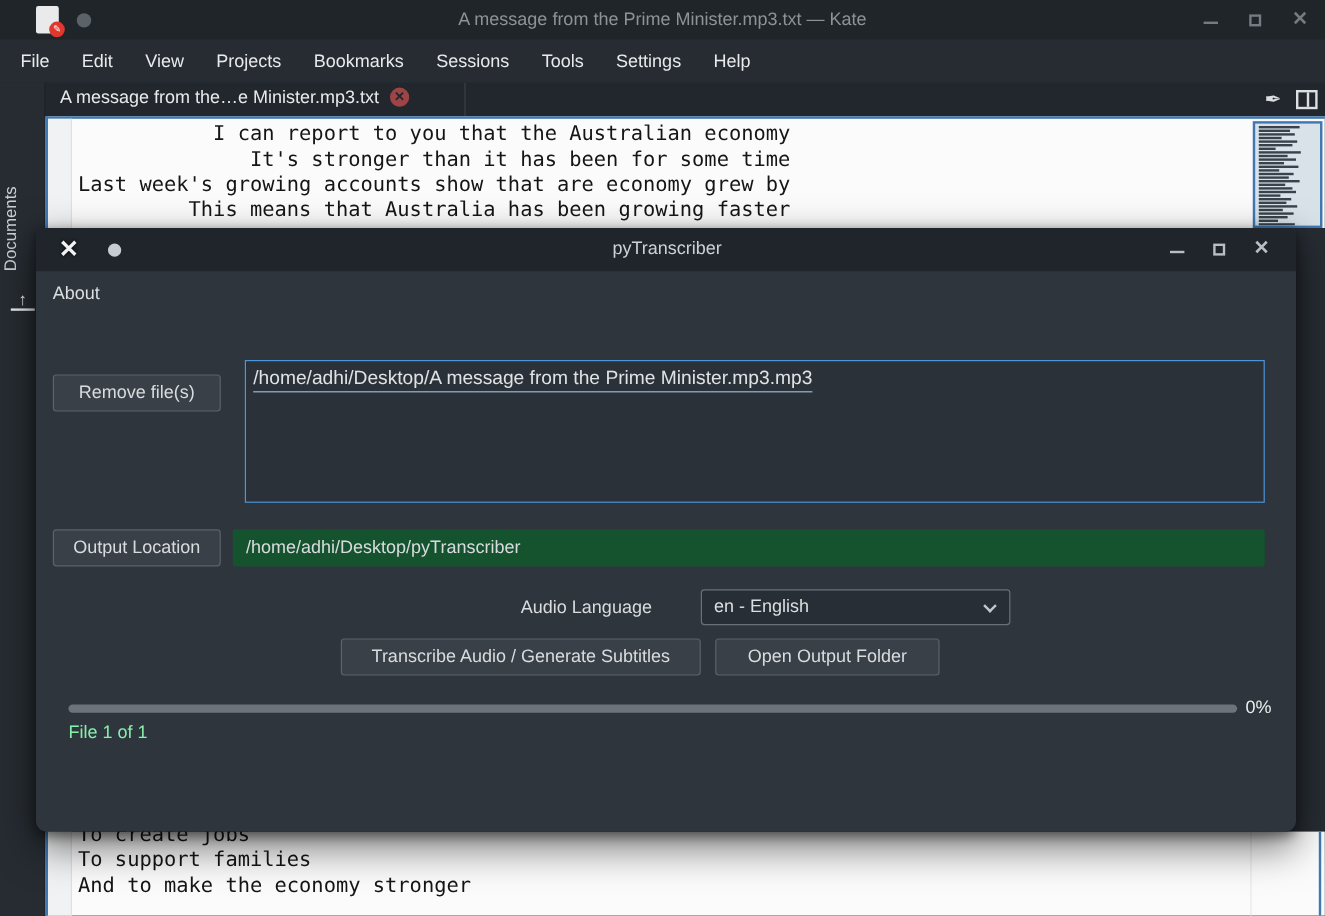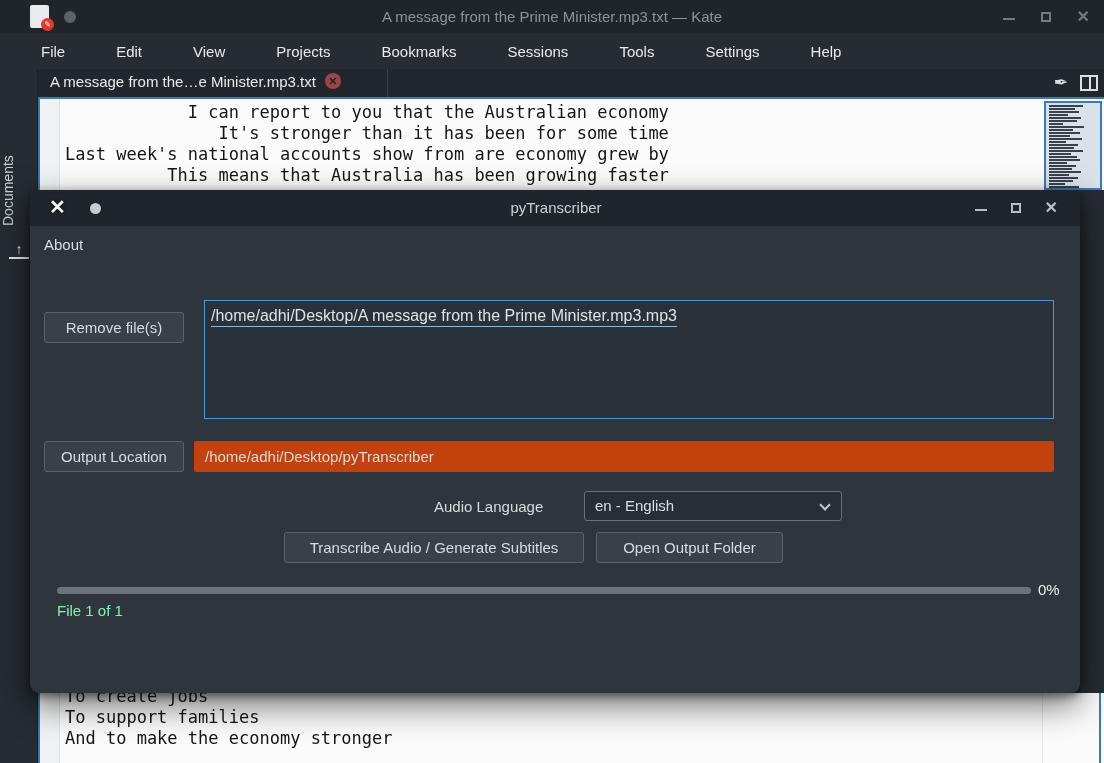--- a/index.html
+++ b/index.html
@@ -22,21 +22,21 @@
   .wc { color:#747b82; font-size:14px; line-height:14px; cursor:default; }
   .wc-min { width:12px; height:6px; border-bottom:2px solid #747b82; }
   .wc-max { width:10px; height:10px; border:2px solid #747b82; }
   .wc-close { font-size:16px; font-weight:bold; }
   .dlg .wc-min { border-color:#b9bec4; }
   .dlg .wc-max { border-color:#b9bec4; }
   .dlg .wc-close { color:#b9bec4; }
 
   #kate-menubar { position:absolute; left:0; top:33px; width:1104px; height:36px;
     background:#262c32; display:flex; align-items:center; padding-left:17px; gap:27px; }
-  .menu-item { color:#e8eaec; font-size:15px; cursor:default;margin-left:24px; }
+  .menu-item { color:#e8eaec; font-size:15px; cursor:default; }
 
   #left-dock { position:absolute; left:0; top:69px; width:38px; height:694px;
     background:#262c32; border-right:1px solid #1b2025; }
   #dock-documents { position:absolute; left:0; top:72px; width:38px; height:100px;
     color:#ccd0d3; font-size:14px; writing-mode:vertical-rl; transform:rotate(180deg);
     text-align:center; }
   #dock-arrow { position:absolute; left:9px; top:172px; width:20px; text-align:center;
     color:#e8eaec; font-size:14px; font-weight:bold; border-bottom:2px solid #e8eaec;
     padding-bottom:0px; }
 
@@ -98,21 +98,21 @@
   #btn-open-output { left:566px; top:342px; width:187px; height:31px; }
 
   #group-label { position:absolute; left:174px; top:86px; width:850px; text-align:center;
     color:#d9dcdf; font-size:15px; }
   #file-list { position:absolute; left:174px; top:110px; width:850px; height:119px;
     background:#2b3138; border:1px solid #4d94d9; }
   .file-item { margin:6px 0 0 6px; color:#e0e3e5; font-size:16px; width:fit-content;
     border-bottom:1px solid #8fb8dd; padding-bottom:1px; }
 
   #output-field { position:absolute; left:164px; top:251px; width:860px; height:31px;
-    background:#c2410c; color:#d9dcdf; font-size:15px; line-height:31px; padding-left:11px;
+    background:#14532d; color:#d9dcdf; font-size:15px; line-height:31px; padding-left:11px;
     border-radius:2px; }
 
   #audio-lang-label { position:absolute; left:404px; top:308px; color:#d9dcdf; font-size:15px; }
   #lang-combo { position:absolute; left:554px; top:301px; width:258px; height:30px;
     background:#282e35; border:1px solid #6a7076; border-radius:3px; color:#dcdfe2;
     font-size:15px; line-height:28px; padding-left:10px; }
   .chevron { position:absolute; right:12px; top:9px; width:8px; height:8px;
     border-right:2px solid #c2c7cc; border-bottom:2px solid #c2c7cc; transform:rotate(45deg); }
 
   #progress-track { position:absolute; left:27px; top:397px; width:974px; height:7px;
@@ -159,21 +159,21 @@
     <span class="tab-close">✕</span>
   </div>
   <div id="tabbar-icons">
     <span class="quill">✒</span>
     <span class="split-icon"></span>
   </div>
 </div>
 
 <div id="editor-top" class="editor">
   <div class="gutter"></div>
-  <div class="code"><span>I can report to you that the Australian economy</span><br><span>It's stronger than it has been for some time</span><br><span>Last week's national accounts show from are economy grew by</span><br><span>This means that Australia has been growing faster</span></div>
+  <div class="code"><span>I can report to you that the Australian economy</span><br><span>It's stronger than it has been for some time</span><br><span>Last week's growing accounts show that are economy grew by</span><br><span>This means that Australia has been growing faster</span></div>
   <div id="minimap">
       <div class="mm-line" style="width: 70%;"></div>
       <div class="mm-line" style="width: 55%;"></div>
       <div class="mm-line" style="width: 62%;"></div>
       <div class="mm-line" style="width: 40%;"></div>
       <div class="mm-line" style="width: 66%;"></div>
       <div class="mm-line" style="width: 58%;"></div>
       <div class="mm-line" style="width: 30%;"></div>
       <div class="mm-line" style="width: 72%;"></div>
       <div class="mm-line" style="width: 50%;"></div>

